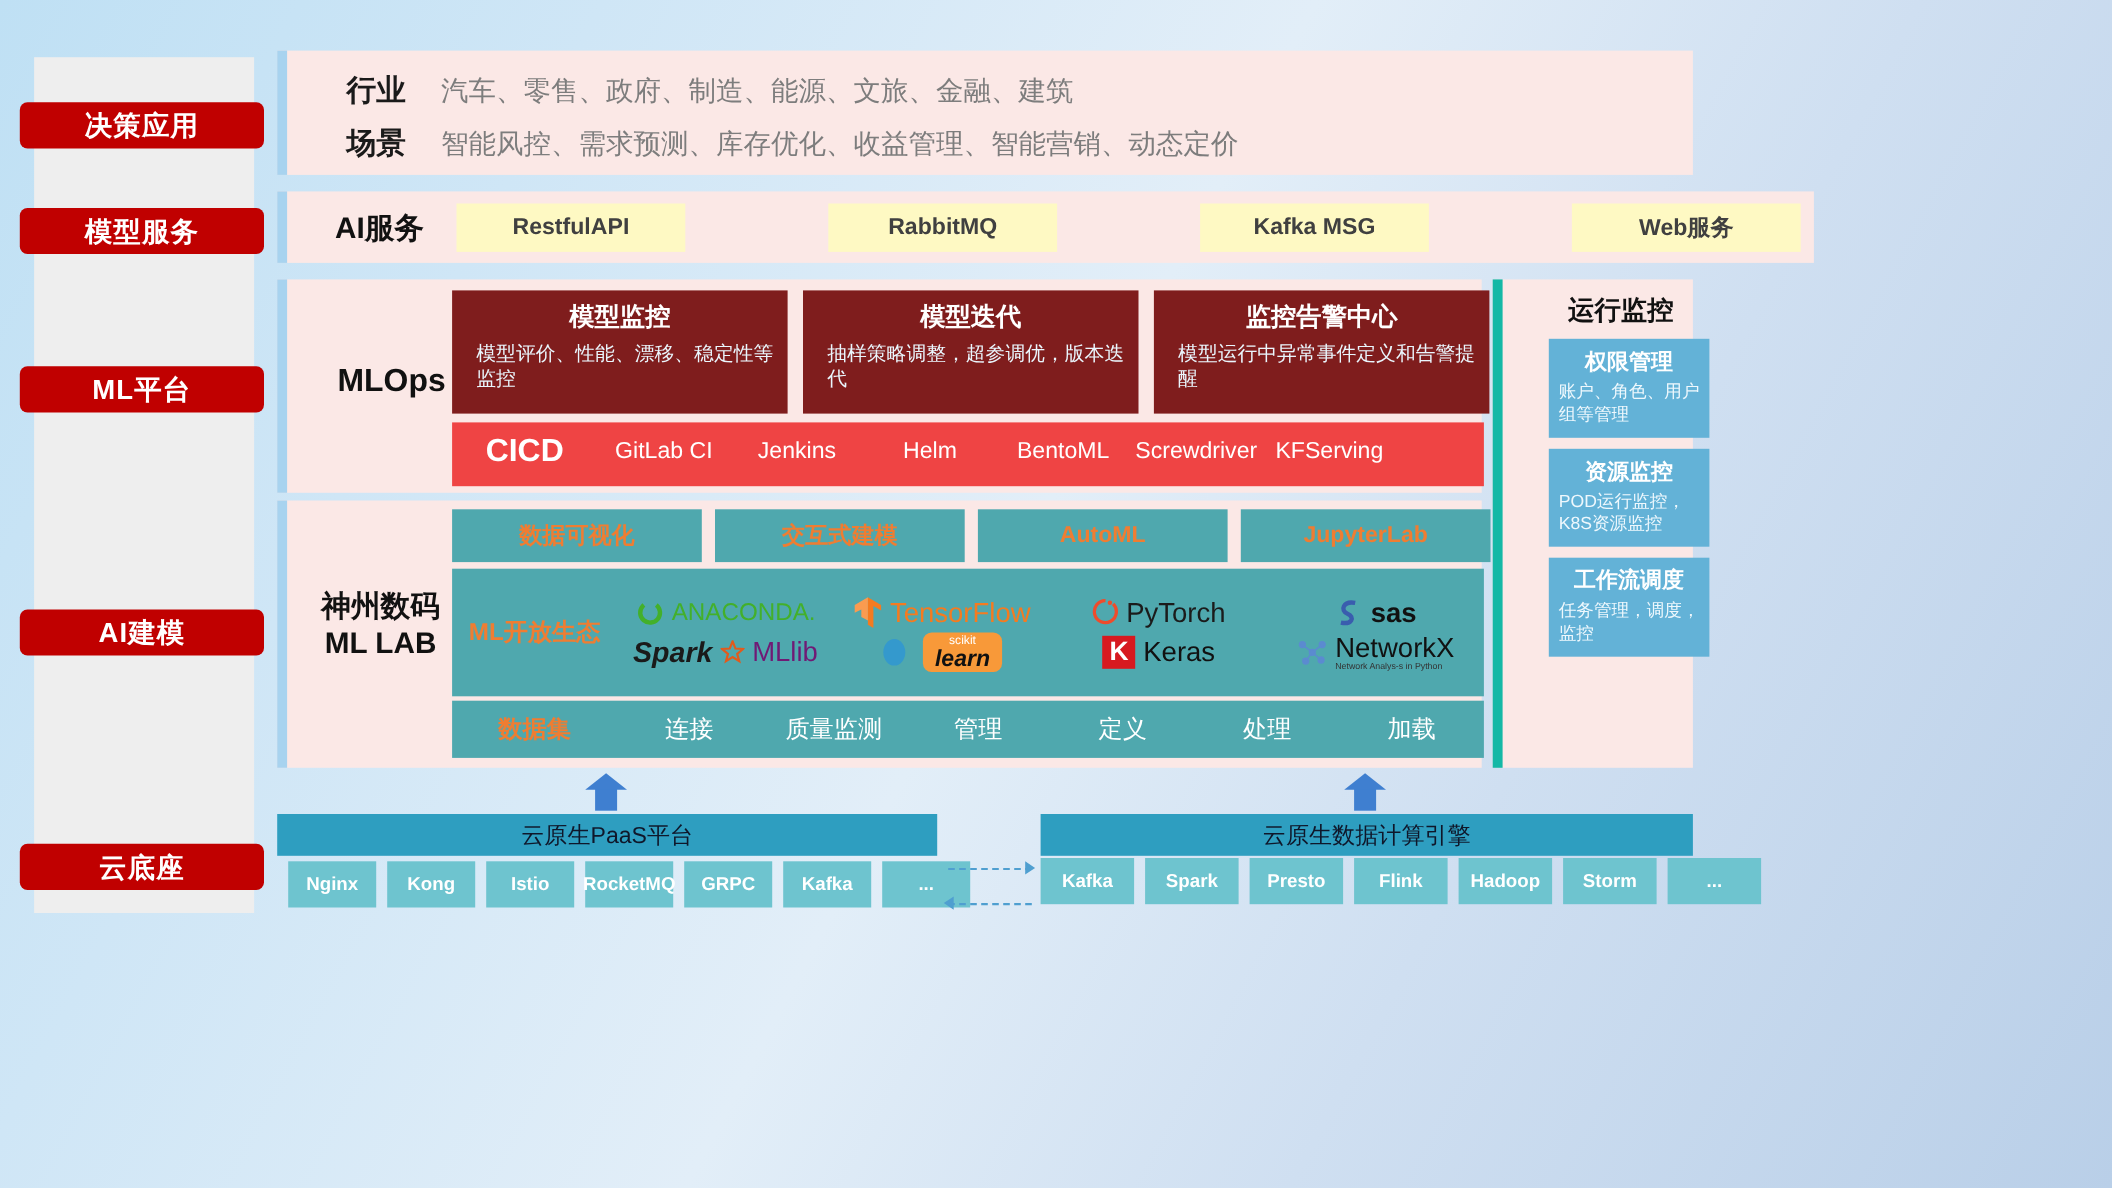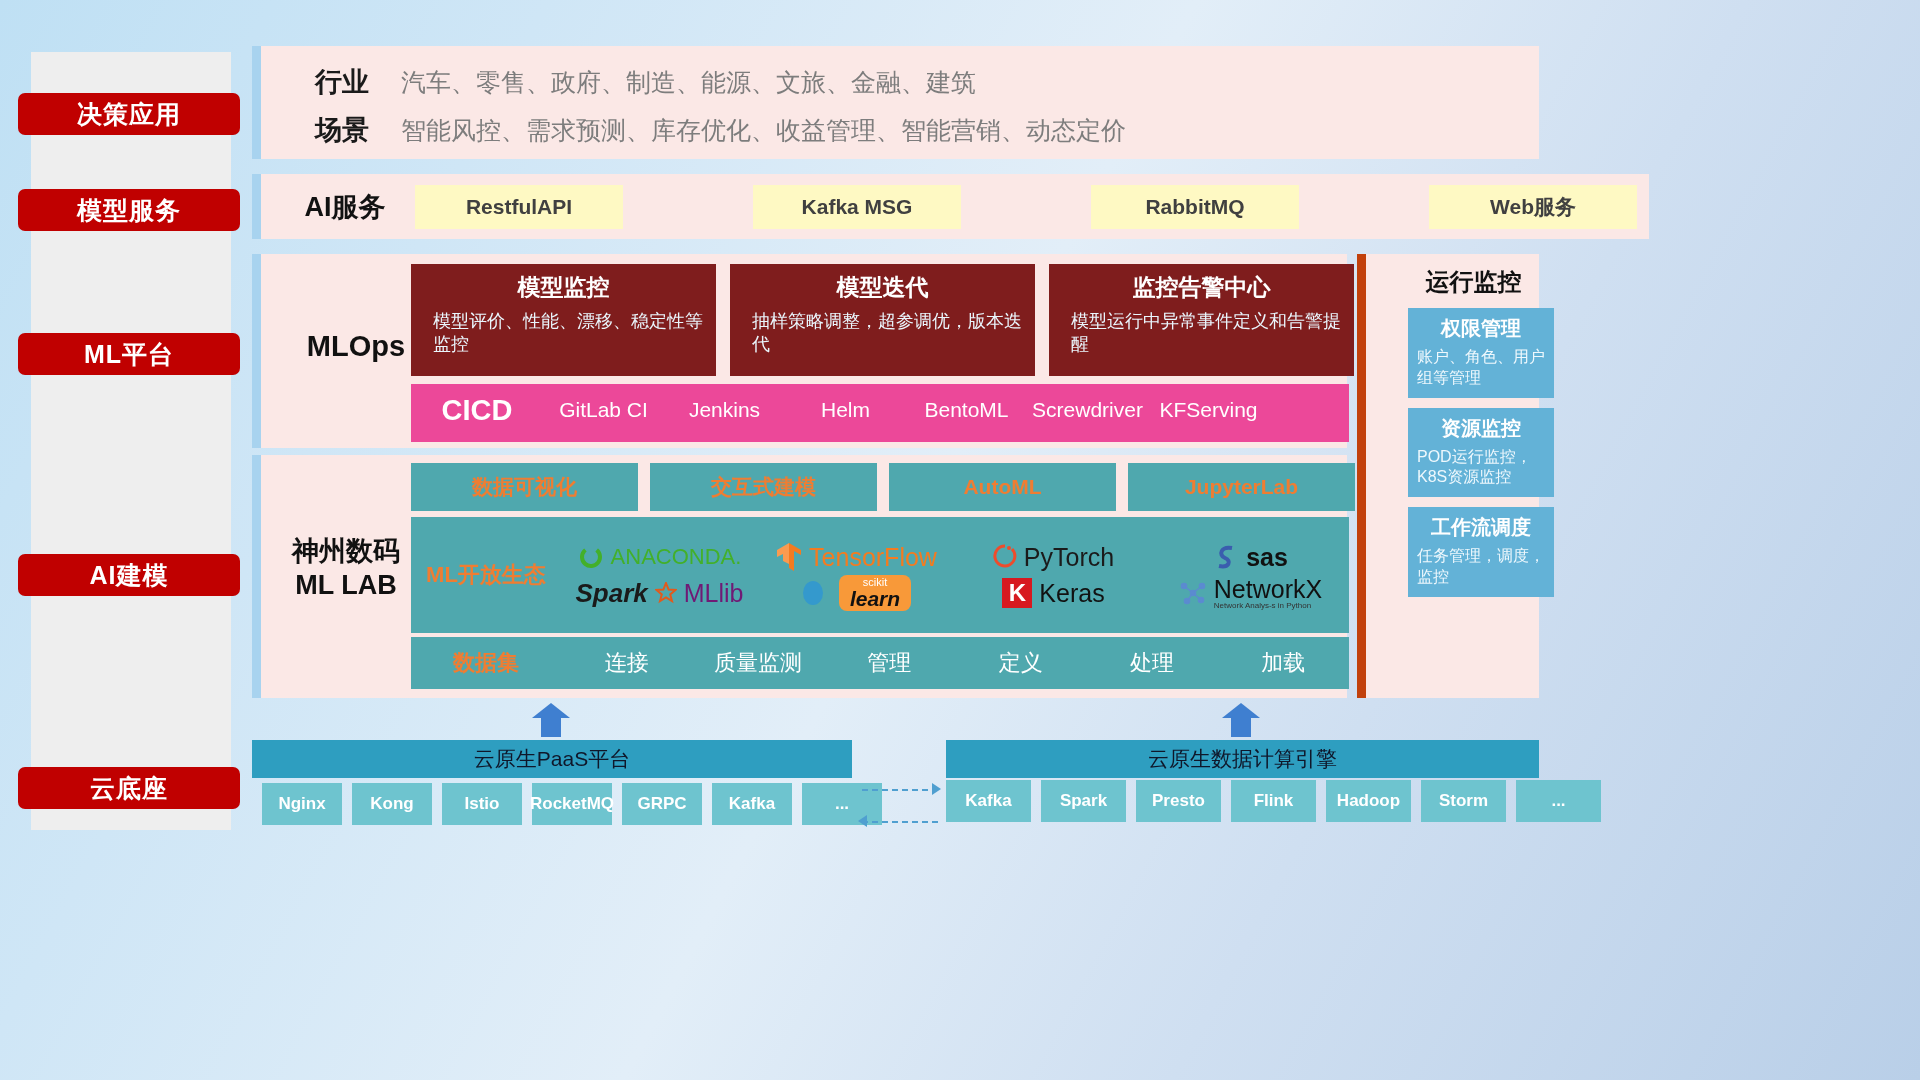--- a/index.html
+++ b/index.html
@@ -72,21 +72,21 @@
   }
   .mlops-cards { position: absolute; left: 150px; top: 10px; display: flex; gap: 14px; }
   .mlops-card {
     width: 305px; height: 112px; background: #7f1d1d; color: #fff;
     padding: 8px 12px 0 12px;
   }
   .mlops-card h3 { font-size: 23px; text-align: center; font-weight: bold; margin-bottom: 7px; }
   .mlops-card p { font-size: 18px; line-height: 1.3; color: #eaf6fd; margin-left: 10px; }
   .cicd-strip {
     position: absolute; left: 150px; top: 130px;
-    width: 938px; height: 58px; background: #ec4899;
+    width: 938px; height: 58px; background: #ef4444;
     display: flex; align-items: flex-start; overflow: hidden;
   }
   .cicd-title {
     width: 132px; text-align: center; color: #fff;
     font-size: 29px; font-weight: bold; padding-top: 10px;
   }
   .cicd-item {
     width: 121px; text-align: center; color: #fff; font-size: 21px;
     padding-top: 13px; line-height: 1.25; overflow: hidden;
   }
@@ -119,21 +119,21 @@
     position: absolute; left: 150px; top: 182px;
     width: 938px; height: 52px; background: #4fa8ae;
     display: flex; align-items: center;
   }
   .ds-title { width: 150px; text-align: center; color: #ef7d32; font-weight: bold; font-size: 22px; }
   .ds-item { flex: 1; text-align: center; color: #fff; font-size: 22px; }
 
   
   #band-monitor {
     position: absolute; left: 1357px; top: 254px; width: 182px; height: 444px;
-    background: #fbe8e6; border-left: 9px solid #c2410c; padding-left: 42px;
+    background: #fbe8e6; border-left: 9px solid #14b8a6; padding-left: 42px;
   }
   .mon-title { text-align: center; font-size: 24px; font-weight: bold; color: #111; margin-top: 12px; }
   .mon-card {
     margin: 10px auto 0 auto; width: 146px; background: #63b2d7;
     padding: 7px 9px 9px 9px;
   }
   .mon-card h4 { color: #fff; font-size: 20px; font-weight: bold; text-align: center; margin-bottom: 5px; }
   .mon-card p { color: #eef8fd; font-size: 16px; line-height: 1.3; }
 
   
@@ -206,22 +206,22 @@
   <div class="row-ind" id="row-ind-1">
     <div class="ind-label">场景</div>
     <div class="ind-val">智能风控、需求预测、库存优化、收益管理、智能营销、动态定价</div>
   </div>
 </div>
 
 <div class="band" id="band-ai">
   <div class="ai-label">AI服务</div>
   <div class="ai-chips">
     <div class="ai-chip">RestfulAPI</div>
+    <div class="ai-chip">RabbitMQ</div>
     <div class="ai-chip">Kafka MSG</div>
-    <div class="ai-chip">RabbitMQ</div>
     <div class="ai-chip">Web服务</div>
   </div>
 </div>
 
 <div class="band" id="band-mlops">
   <div class="mlops-label">MLOps</div>
   <div class="mlops-cards">
     <div class="mlops-card">
       <h3>模型监控</h3>
       <p>模型评价、性能、漂移、稳定性等监控</p>

